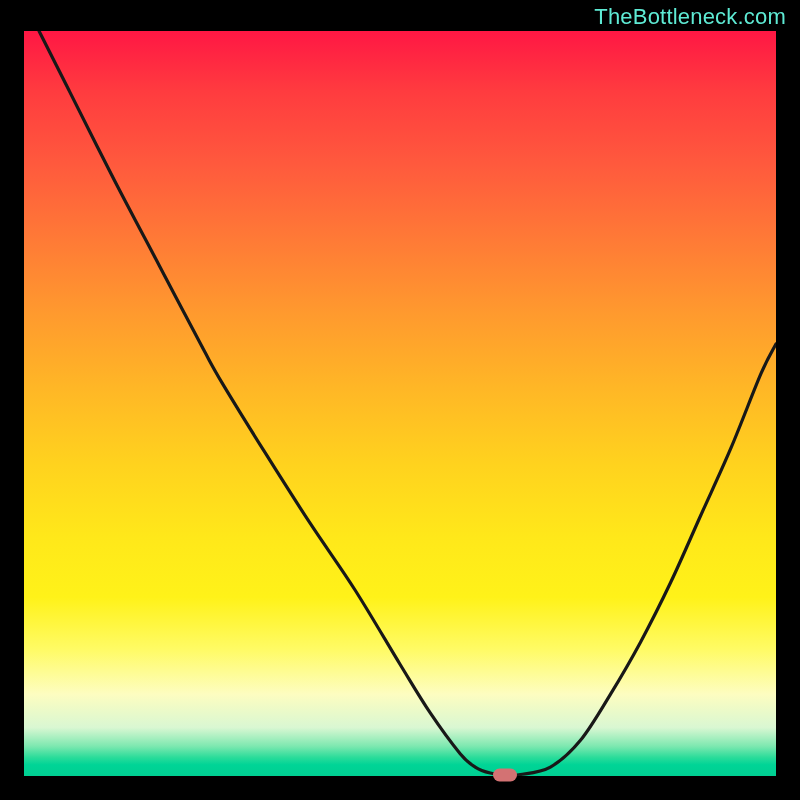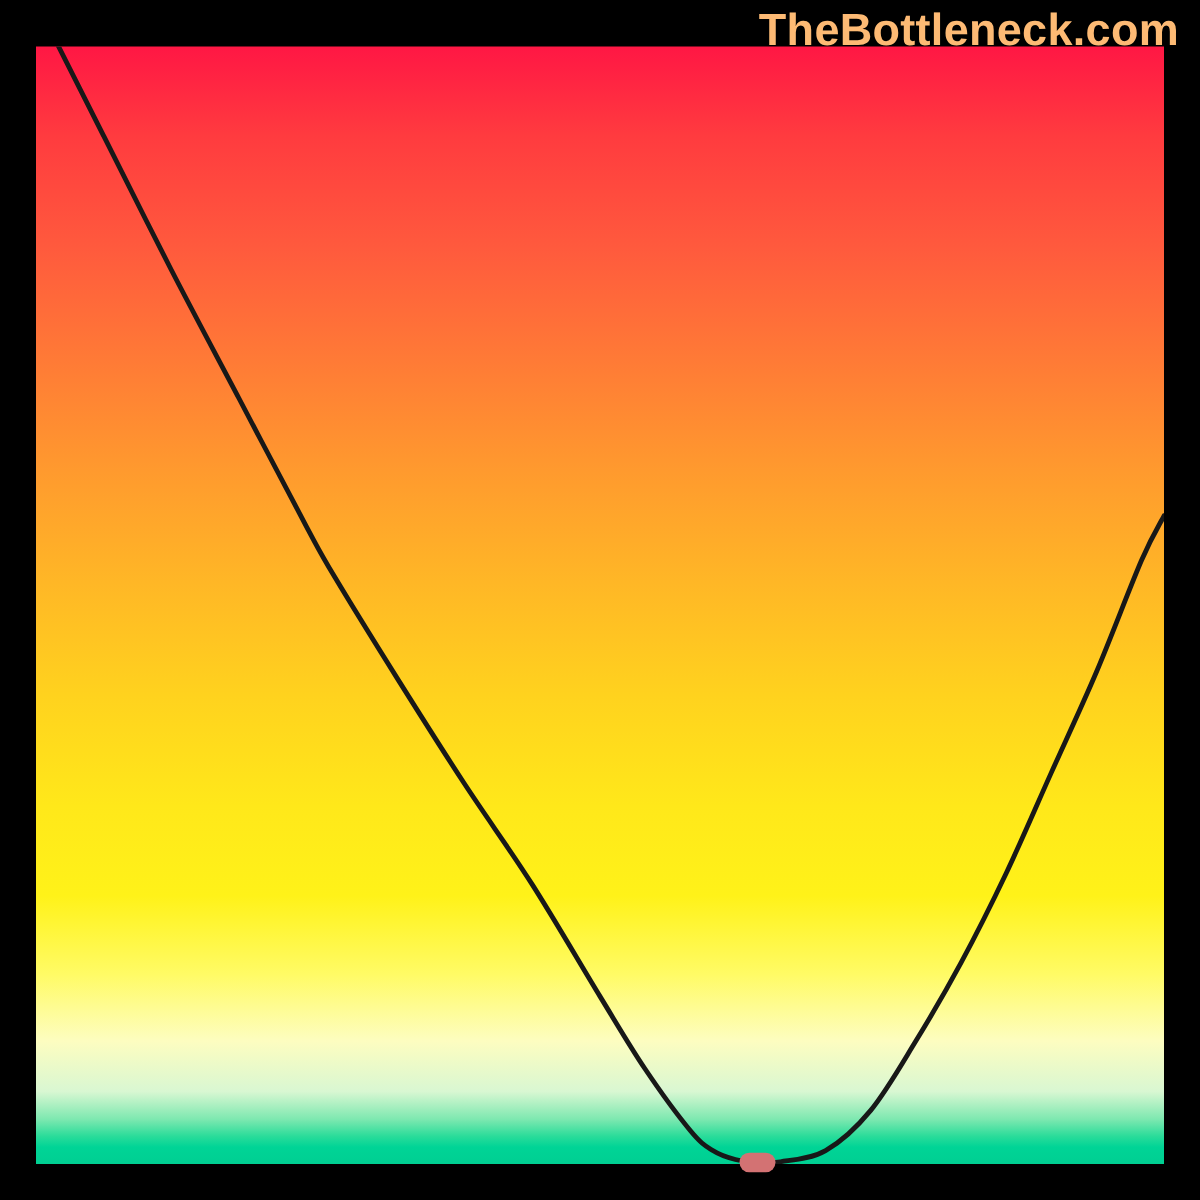--- a/index.html
+++ b/index.html
@@ -14,23 +14,23 @@
   .frame {
     position: relative;
     width: 800px;
     height: 800px;
     background: #000;
   }
   .watermark {
     position: absolute;
     top: 4px;
     right: 14px;
-    color: #fdba74;
-    font-size: 30px;
-    font-weight: 700;
+    color: #5eead4;
+    font-size: 22px;
+    font-weight: 400;
     font-family: Arial, Helvetica, sans-serif;
     letter-spacing: 0.2px;
     z-index: 20;
   }
   .plot-area {
     position: absolute;
     left: 24px;
     top: 31px;
     width: 752px;
     height: 745px;

